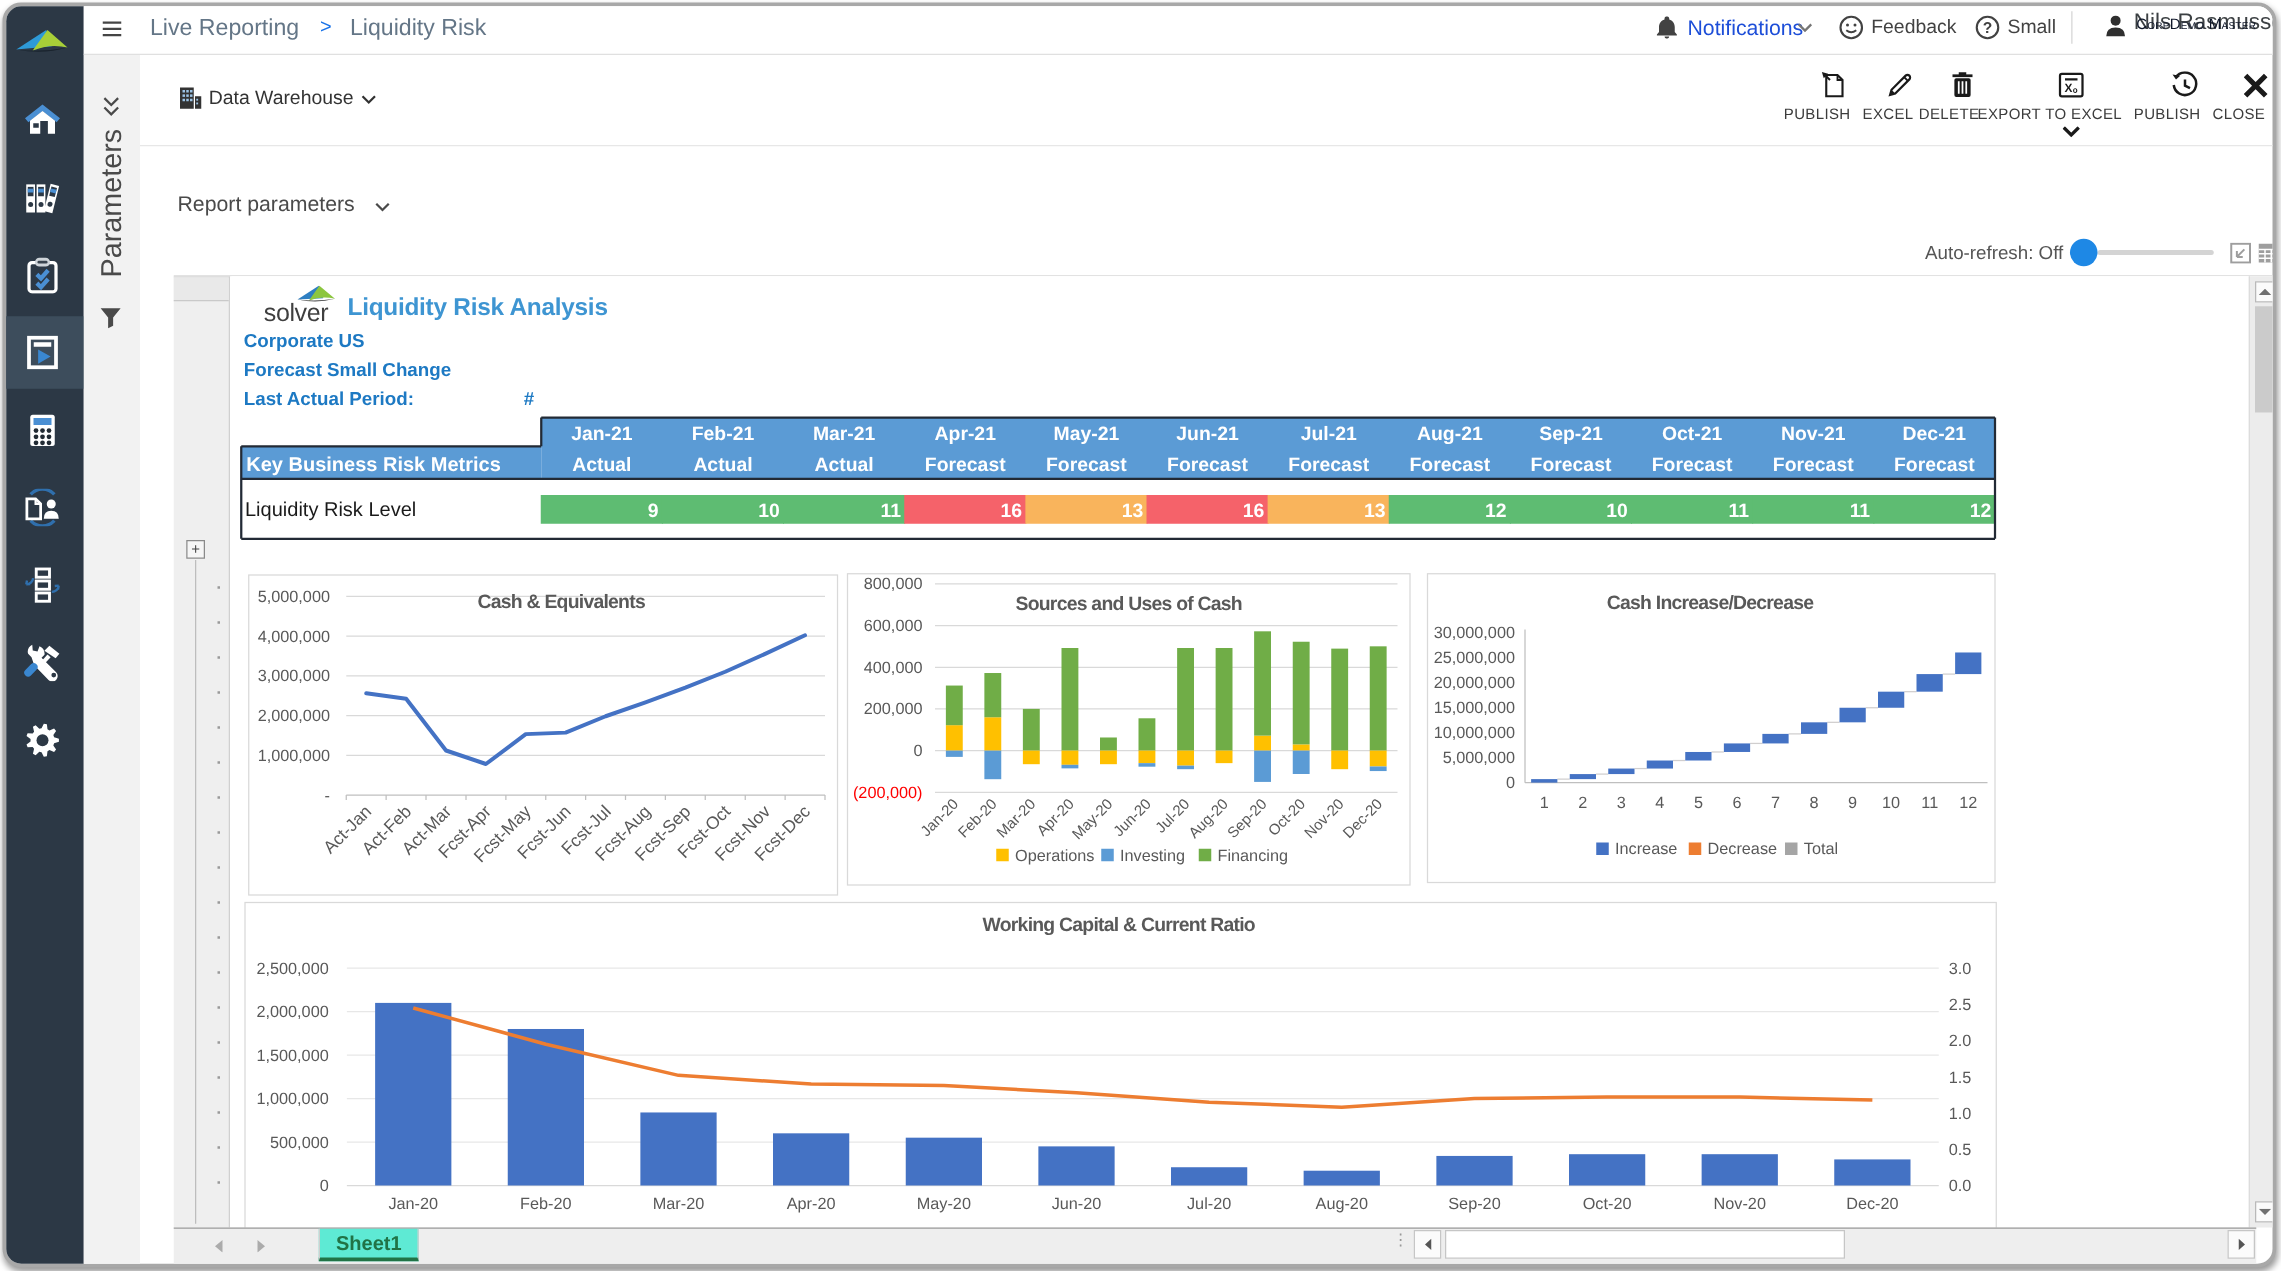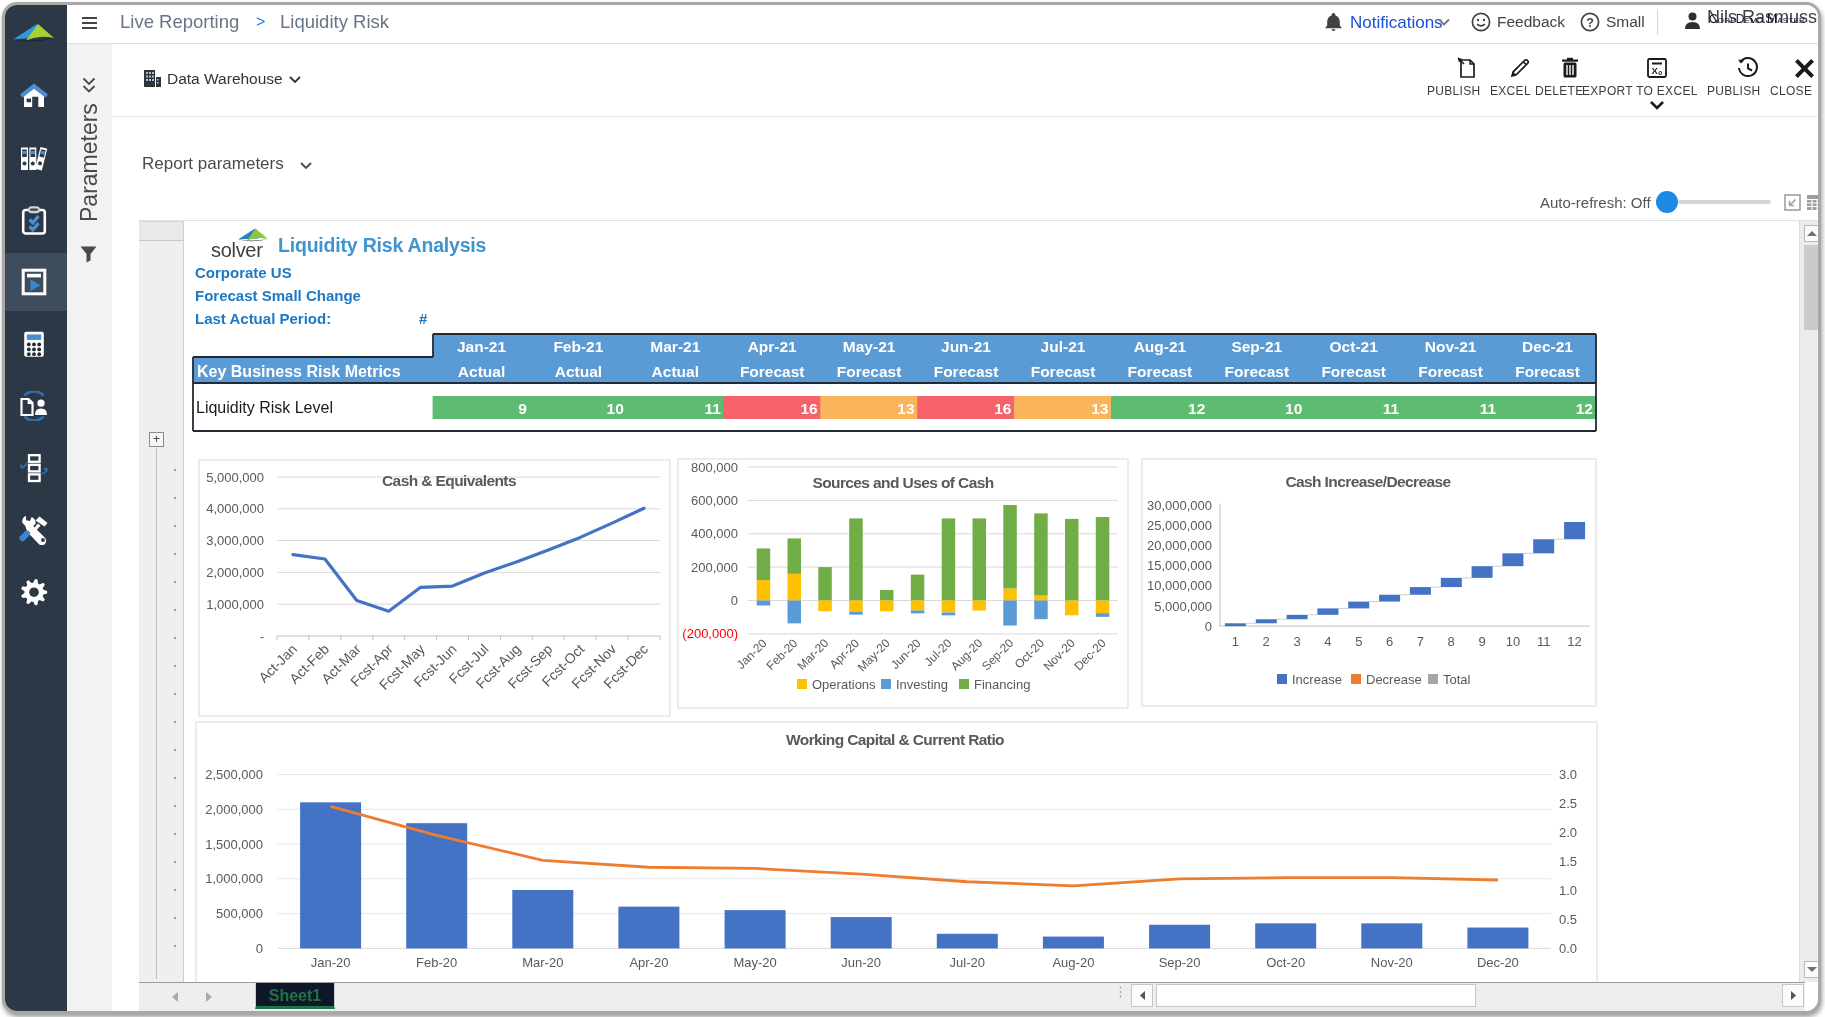--- a/index.html
+++ b/index.html
@@ -592,21 +592,21 @@
 <text x="895" y="745" text-anchor="middle" font-size="15.5" font-weight="bold" fill="#595959" letter-spacing="-0.6">Working Capital &amp; Current Ratio</text>
   </svg>
 
   <div style="position:absolute;left:139px;top:982px;width:1666px;height:29px;background:#eeeeee;border-top:1px solid #9a9a9a">
     <svg width="8" height="10" style="position:absolute;left:32px;top:9px">
           <path d="M7 0 L1 5 L7 10" fill="#ababab"></path>
         </svg>
     <svg width="8" height="10" style="position:absolute;left:66px;top:9px">
           <path d="M1 0 L7 5 L1 10" fill="#ababab"></path>
         </svg>
-    <div style="position:absolute;left:116px;top:0;width:80px;height:26px;background:#0f172a;border-right:1px solid #cfcfcf;border-left:1px solid #cfcfcf;border-bottom:3px solid #217346;color:#217346;font-weight:bold;font-size:16px;text-align:center;line-height:25px">Sheet1</div>
+    <div style="position:absolute;left:116px;top:0;width:80px;height:26px;background:#5eead4;border-right:1px solid #cfcfcf;border-left:1px solid #cfcfcf;border-bottom:3px solid #217346;color:#217346;font-weight:bold;font-size:16px;text-align:center;line-height:25px">Sheet1</div>
     <div style="position:absolute;left:975px;top:6px;width:3px;height:14px;color:#999;font-size:13px;line-height:5px">⋮</div>
     <div style="position:absolute;left:992px;top:1px;width:22px;height:23px;background:#fbfbfb;border:1px solid #c6c6c6"></div>
     <svg width="7" height="9" style="position:absolute;left:1000px;top:8px">
           <path d="M6 0 L1 4.5 L6 9" fill="#555"></path>
         </svg>
     <div style="position:absolute;left:1017px;top:1px;width:320px;height:23px;background:#ffffff;border:1px solid #c6c6c6"></div>
     <div style="position:absolute;left:1643px;top:1px;width:22px;height:23px;background:#fbfbfb;border:1px solid #c6c6c6"></div>
     <svg width="7" height="9" style="position:absolute;left:1651px;top:8px">
           <path d="M1 0 L6 4.5 L1 9" fill="#555"></path>
         </svg>

